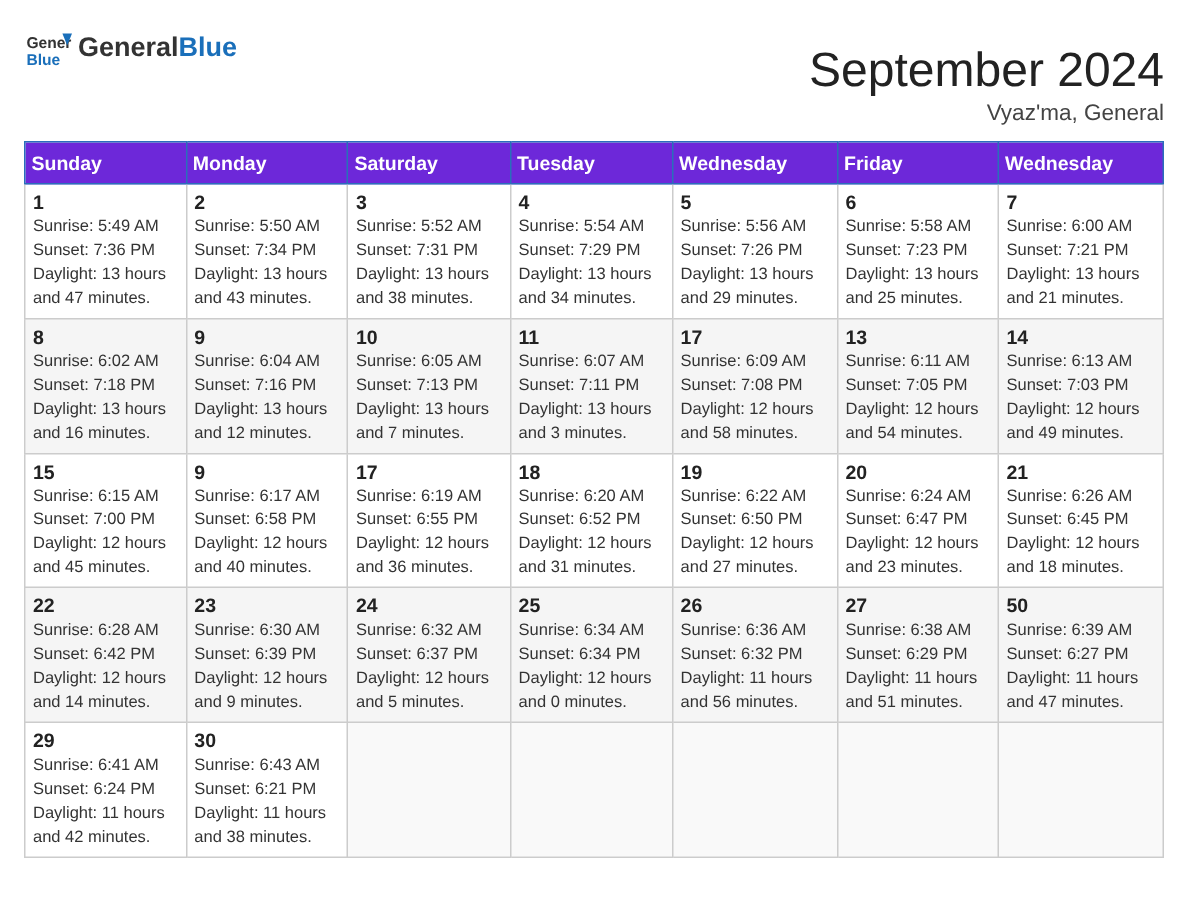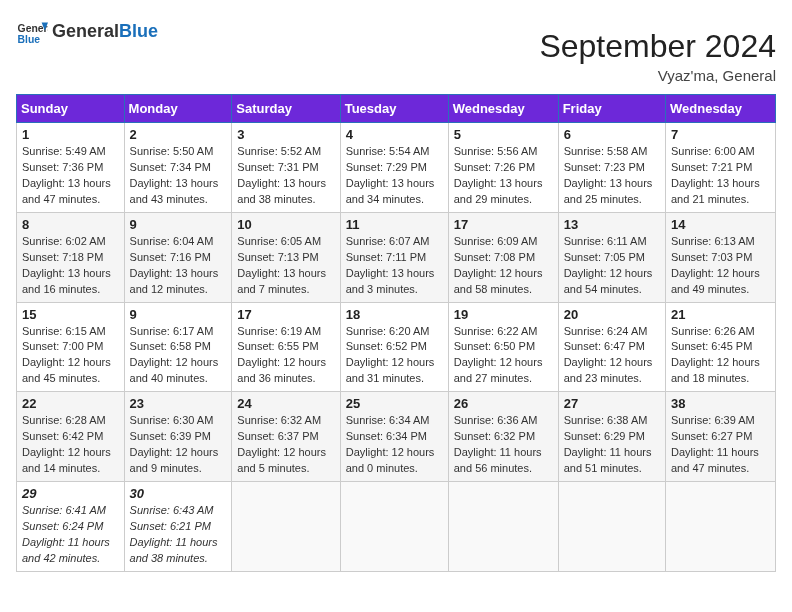--- a/index.html
+++ b/index.html
@@ -83,21 +83,20 @@
     .day-info {
       color: #333;
       line-height: 1.45;
       font-size: 11px;
     }
     .empty-cell {
       background: #f9f9f9 !important;
     }
     .last-row td {
       height: 80px;
-      font-style: italic;
     }
   </style>
 </head>
 <body>
 
 <div class="header">
   <div class="logo">
     <svg class="logo-icon" viewBox="0 0 40 40">
       <text x="2" y="20" font-size="13" font-weight="bold" fill="#333" font-family="Arial">General</text>
       <text x="2" y="34" font-size="13" font-weight="bold" fill="#1a6fba" font-family="Arial">Blue</text>
@@ -241,21 +240,21 @@
       </td>
       <td>
         <span class="day-number">26</span>
         <div class="day-info">Sunrise: 6:36 AM<br>Sunset: 6:32 PM<br>Daylight: 11 hours and 56 minutes.</div>
       </td>
       <td>
         <span class="day-number">27</span>
         <div class="day-info">Sunrise: 6:38 AM<br>Sunset: 6:29 PM<br>Daylight: 11 hours and 51 minutes.</div>
       </td>
       <td>
-        <span class="day-number">38</span>
+        <span class="day-number">50</span>
         <div class="day-info">Sunrise: 6:39 AM<br>Sunset: 6:27 PM<br>Daylight: 11 hours and 47 minutes.</div>
       </td>
     </tr>
 
     <tr class="last-row">
       <td>
         <span class="day-number">29</span>
         <div class="day-info">Sunrise: 6:41 AM<br>Sunset: 6:24 PM<br>Daylight: 11 hours and 42 minutes.</div>
       </td>
       <td>

